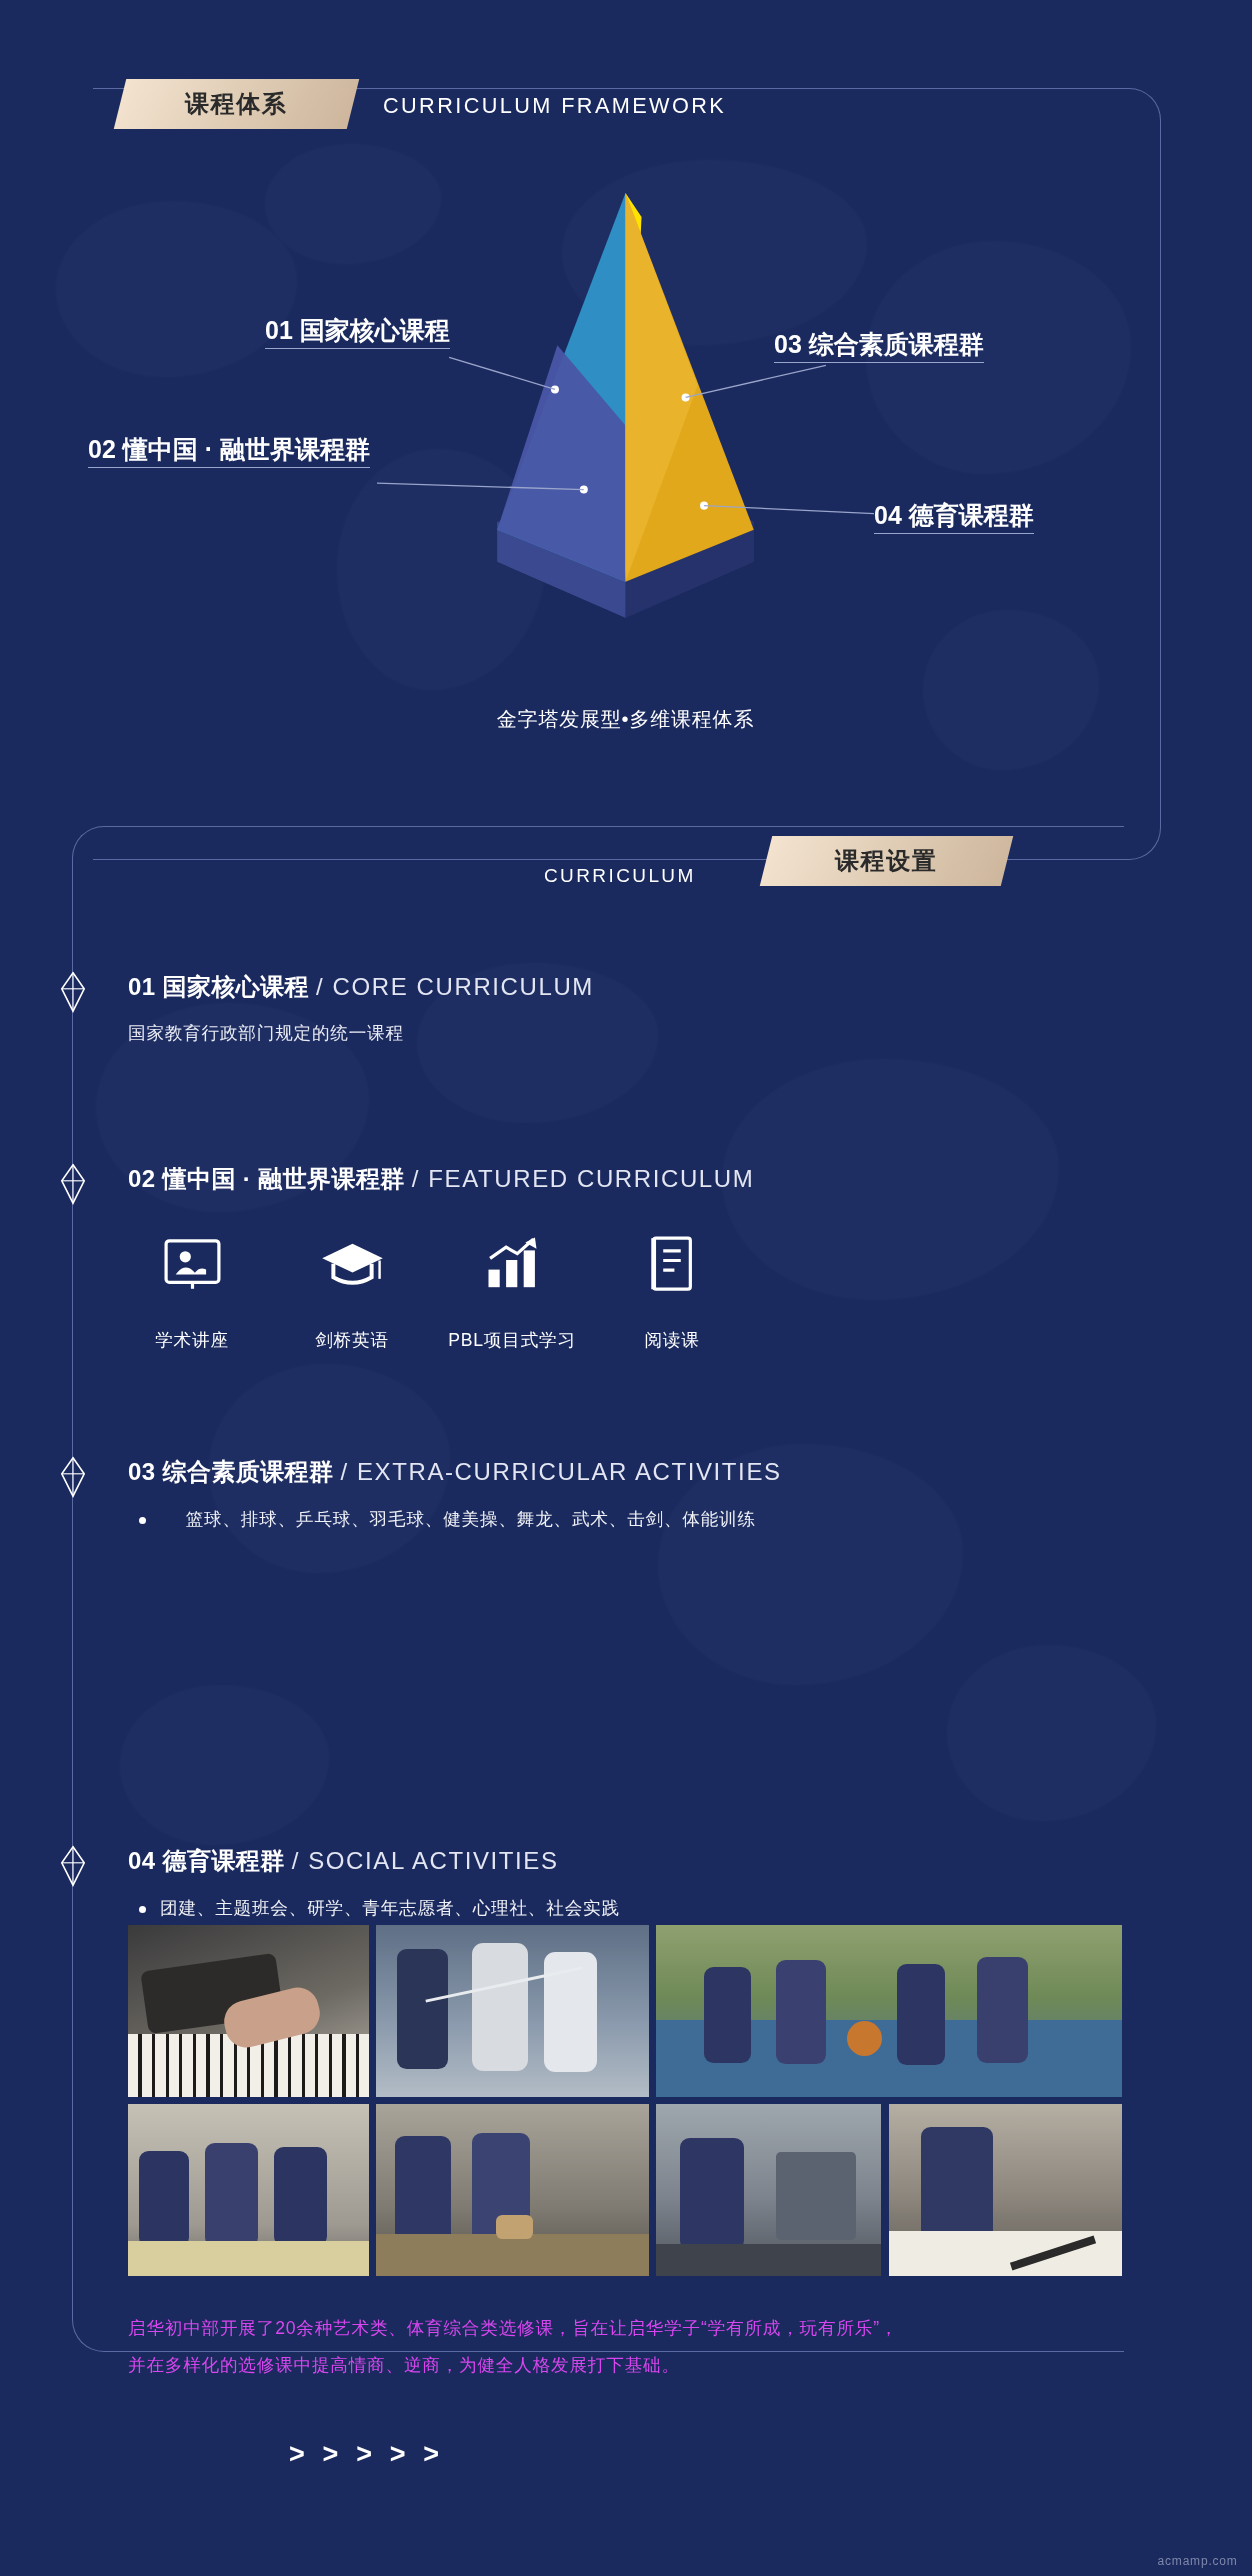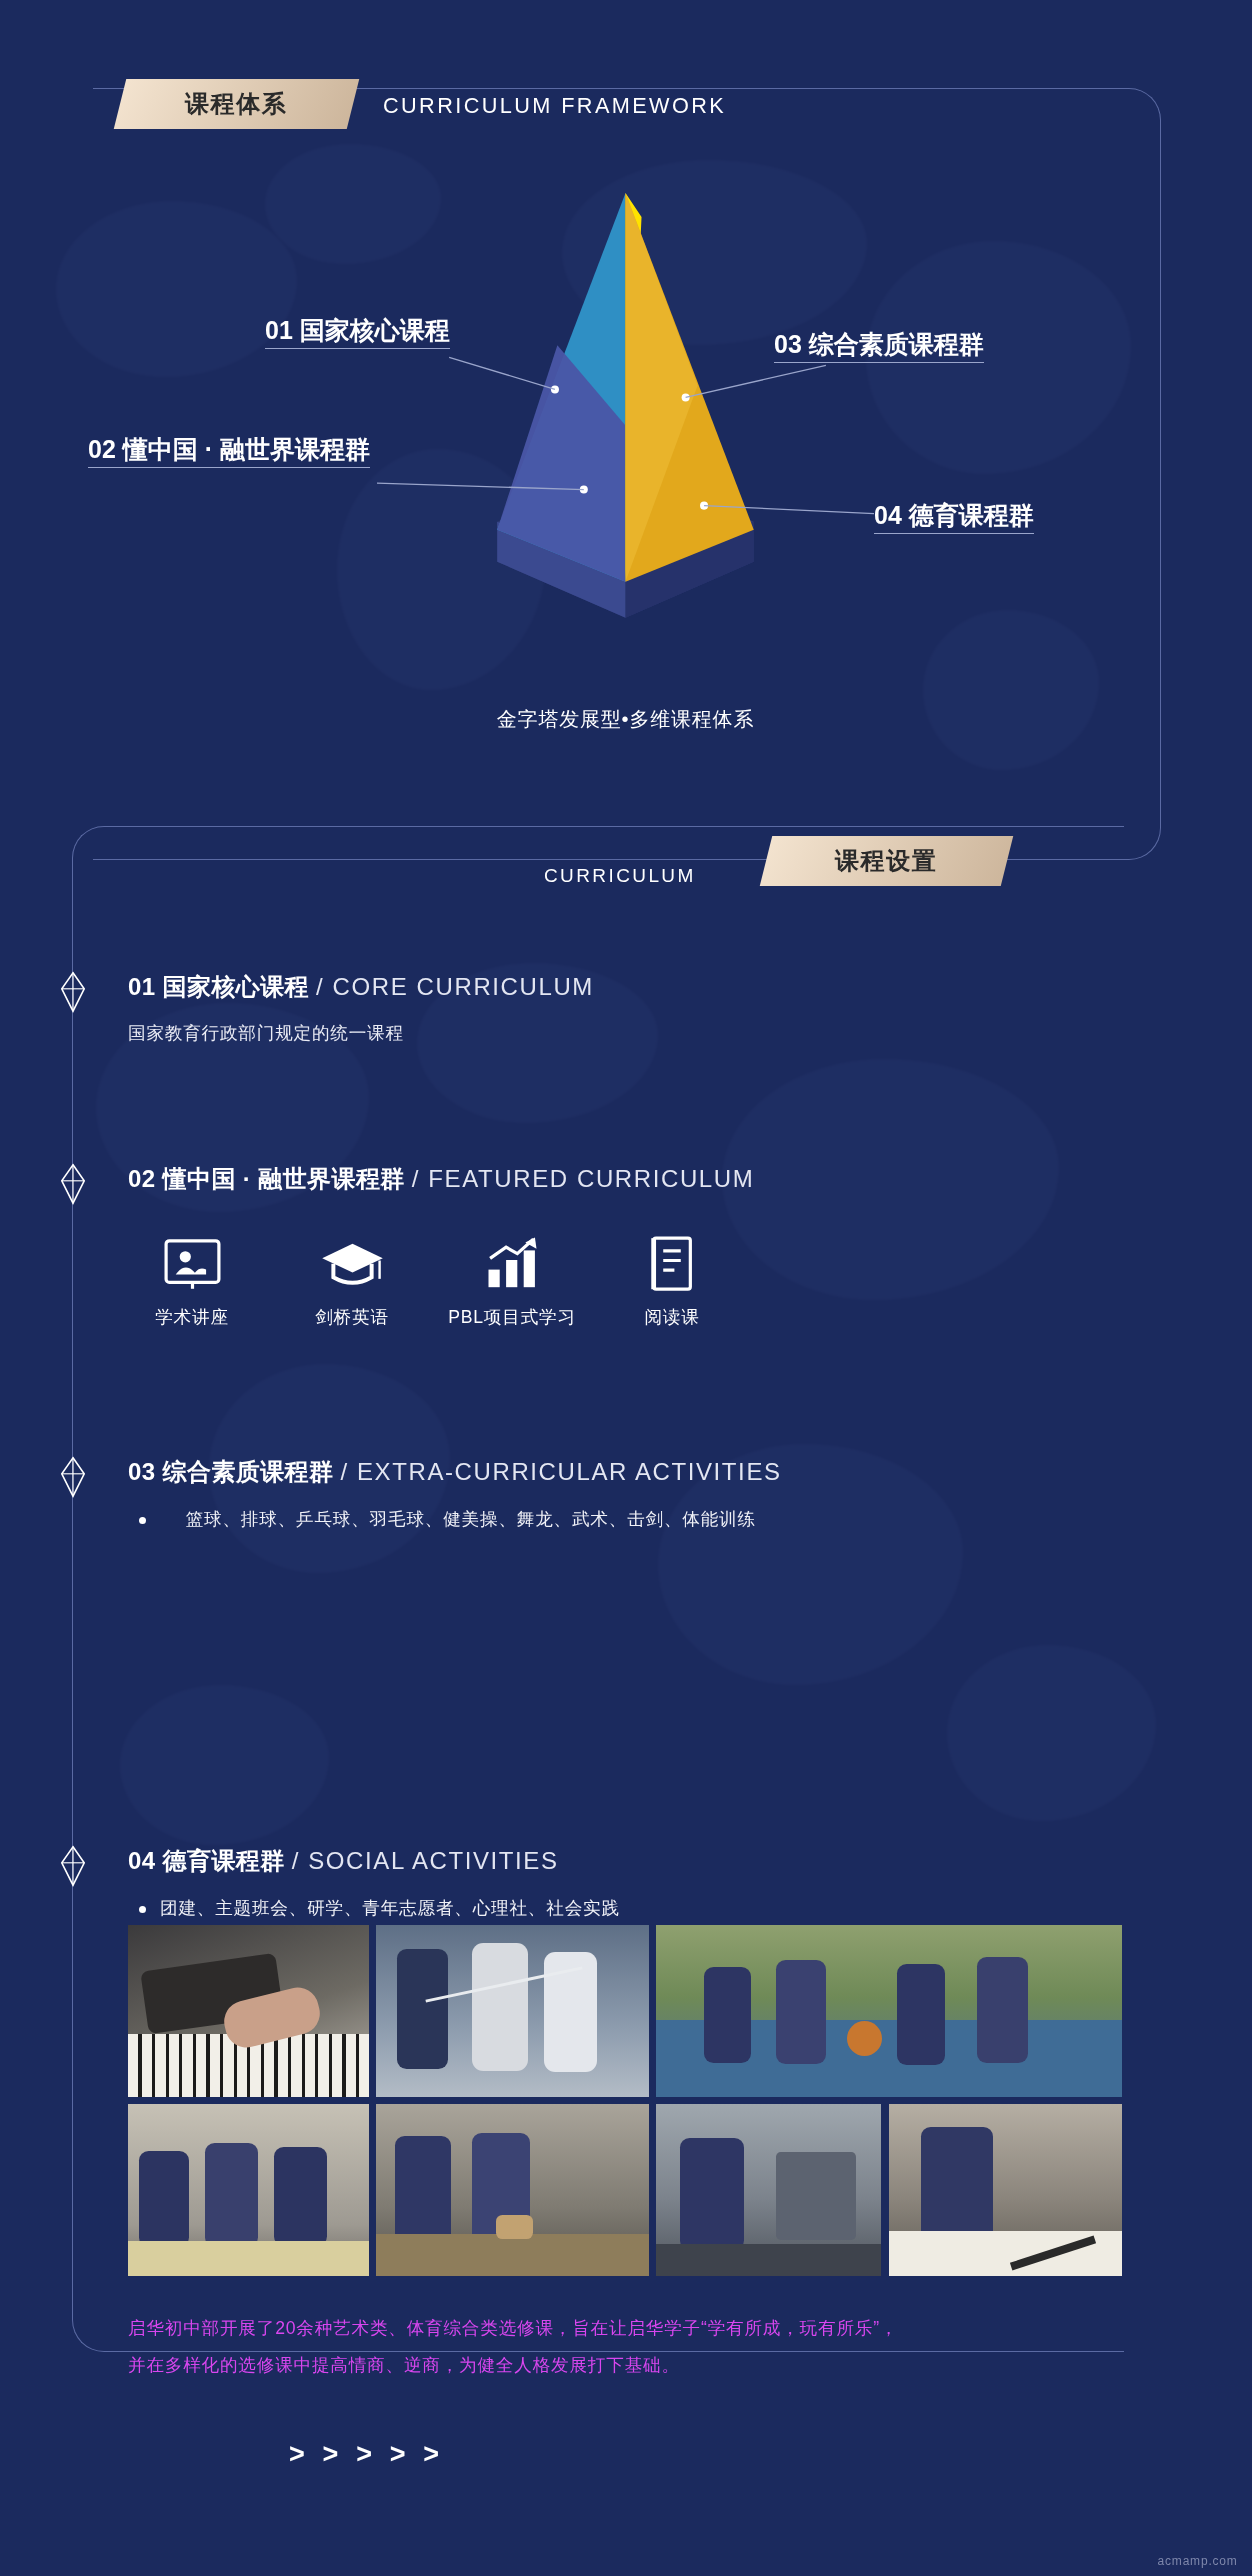--- a/index.html
+++ b/index.html
@@ -199,21 +199,21 @@
     width: 128px;
     text-align: center;
   }
   .icon-box {
     height: 74px;
     display: flex;
     align-items: center;
     justify-content: center;
   }
   .icon-cap {
-    margin-top: 4px;
+    margin-top: 27px;
     font-size: 17.6px;
     color: #ffffff;
     letter-spacing: 0.8px;
   }
 
   
   .collage {
     position: absolute;
     left: 128px;
     top: 1925px;

